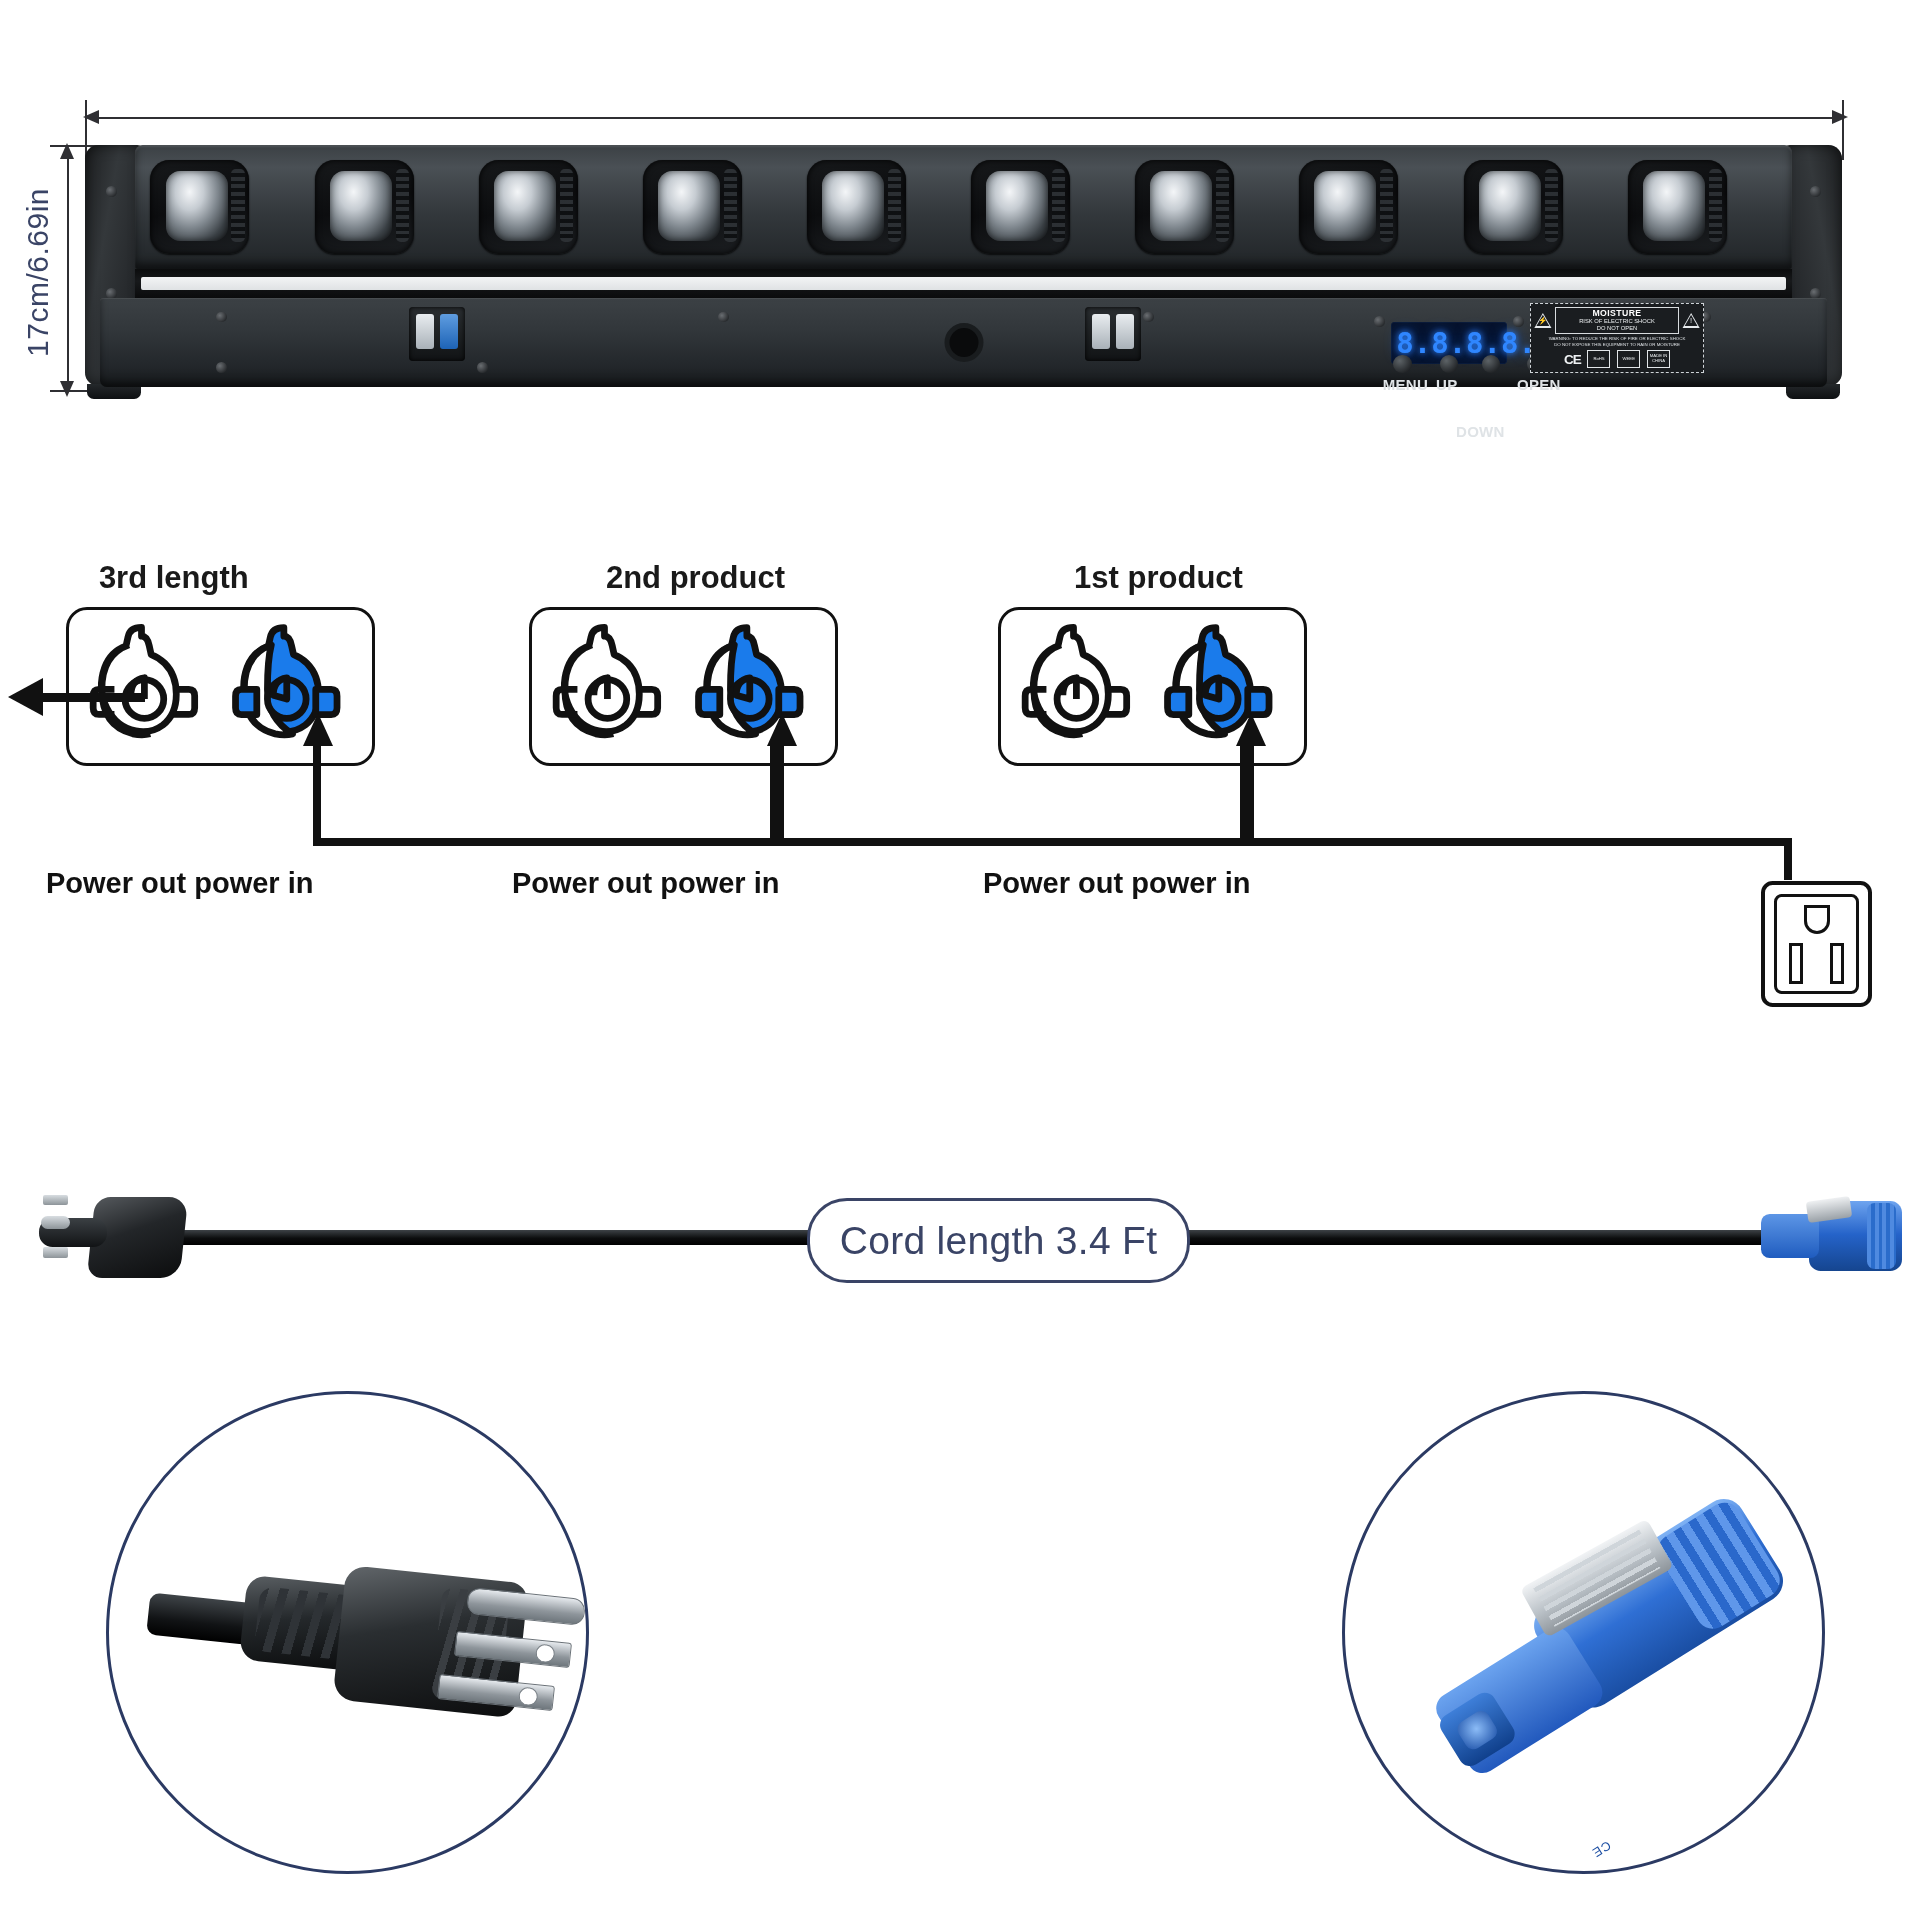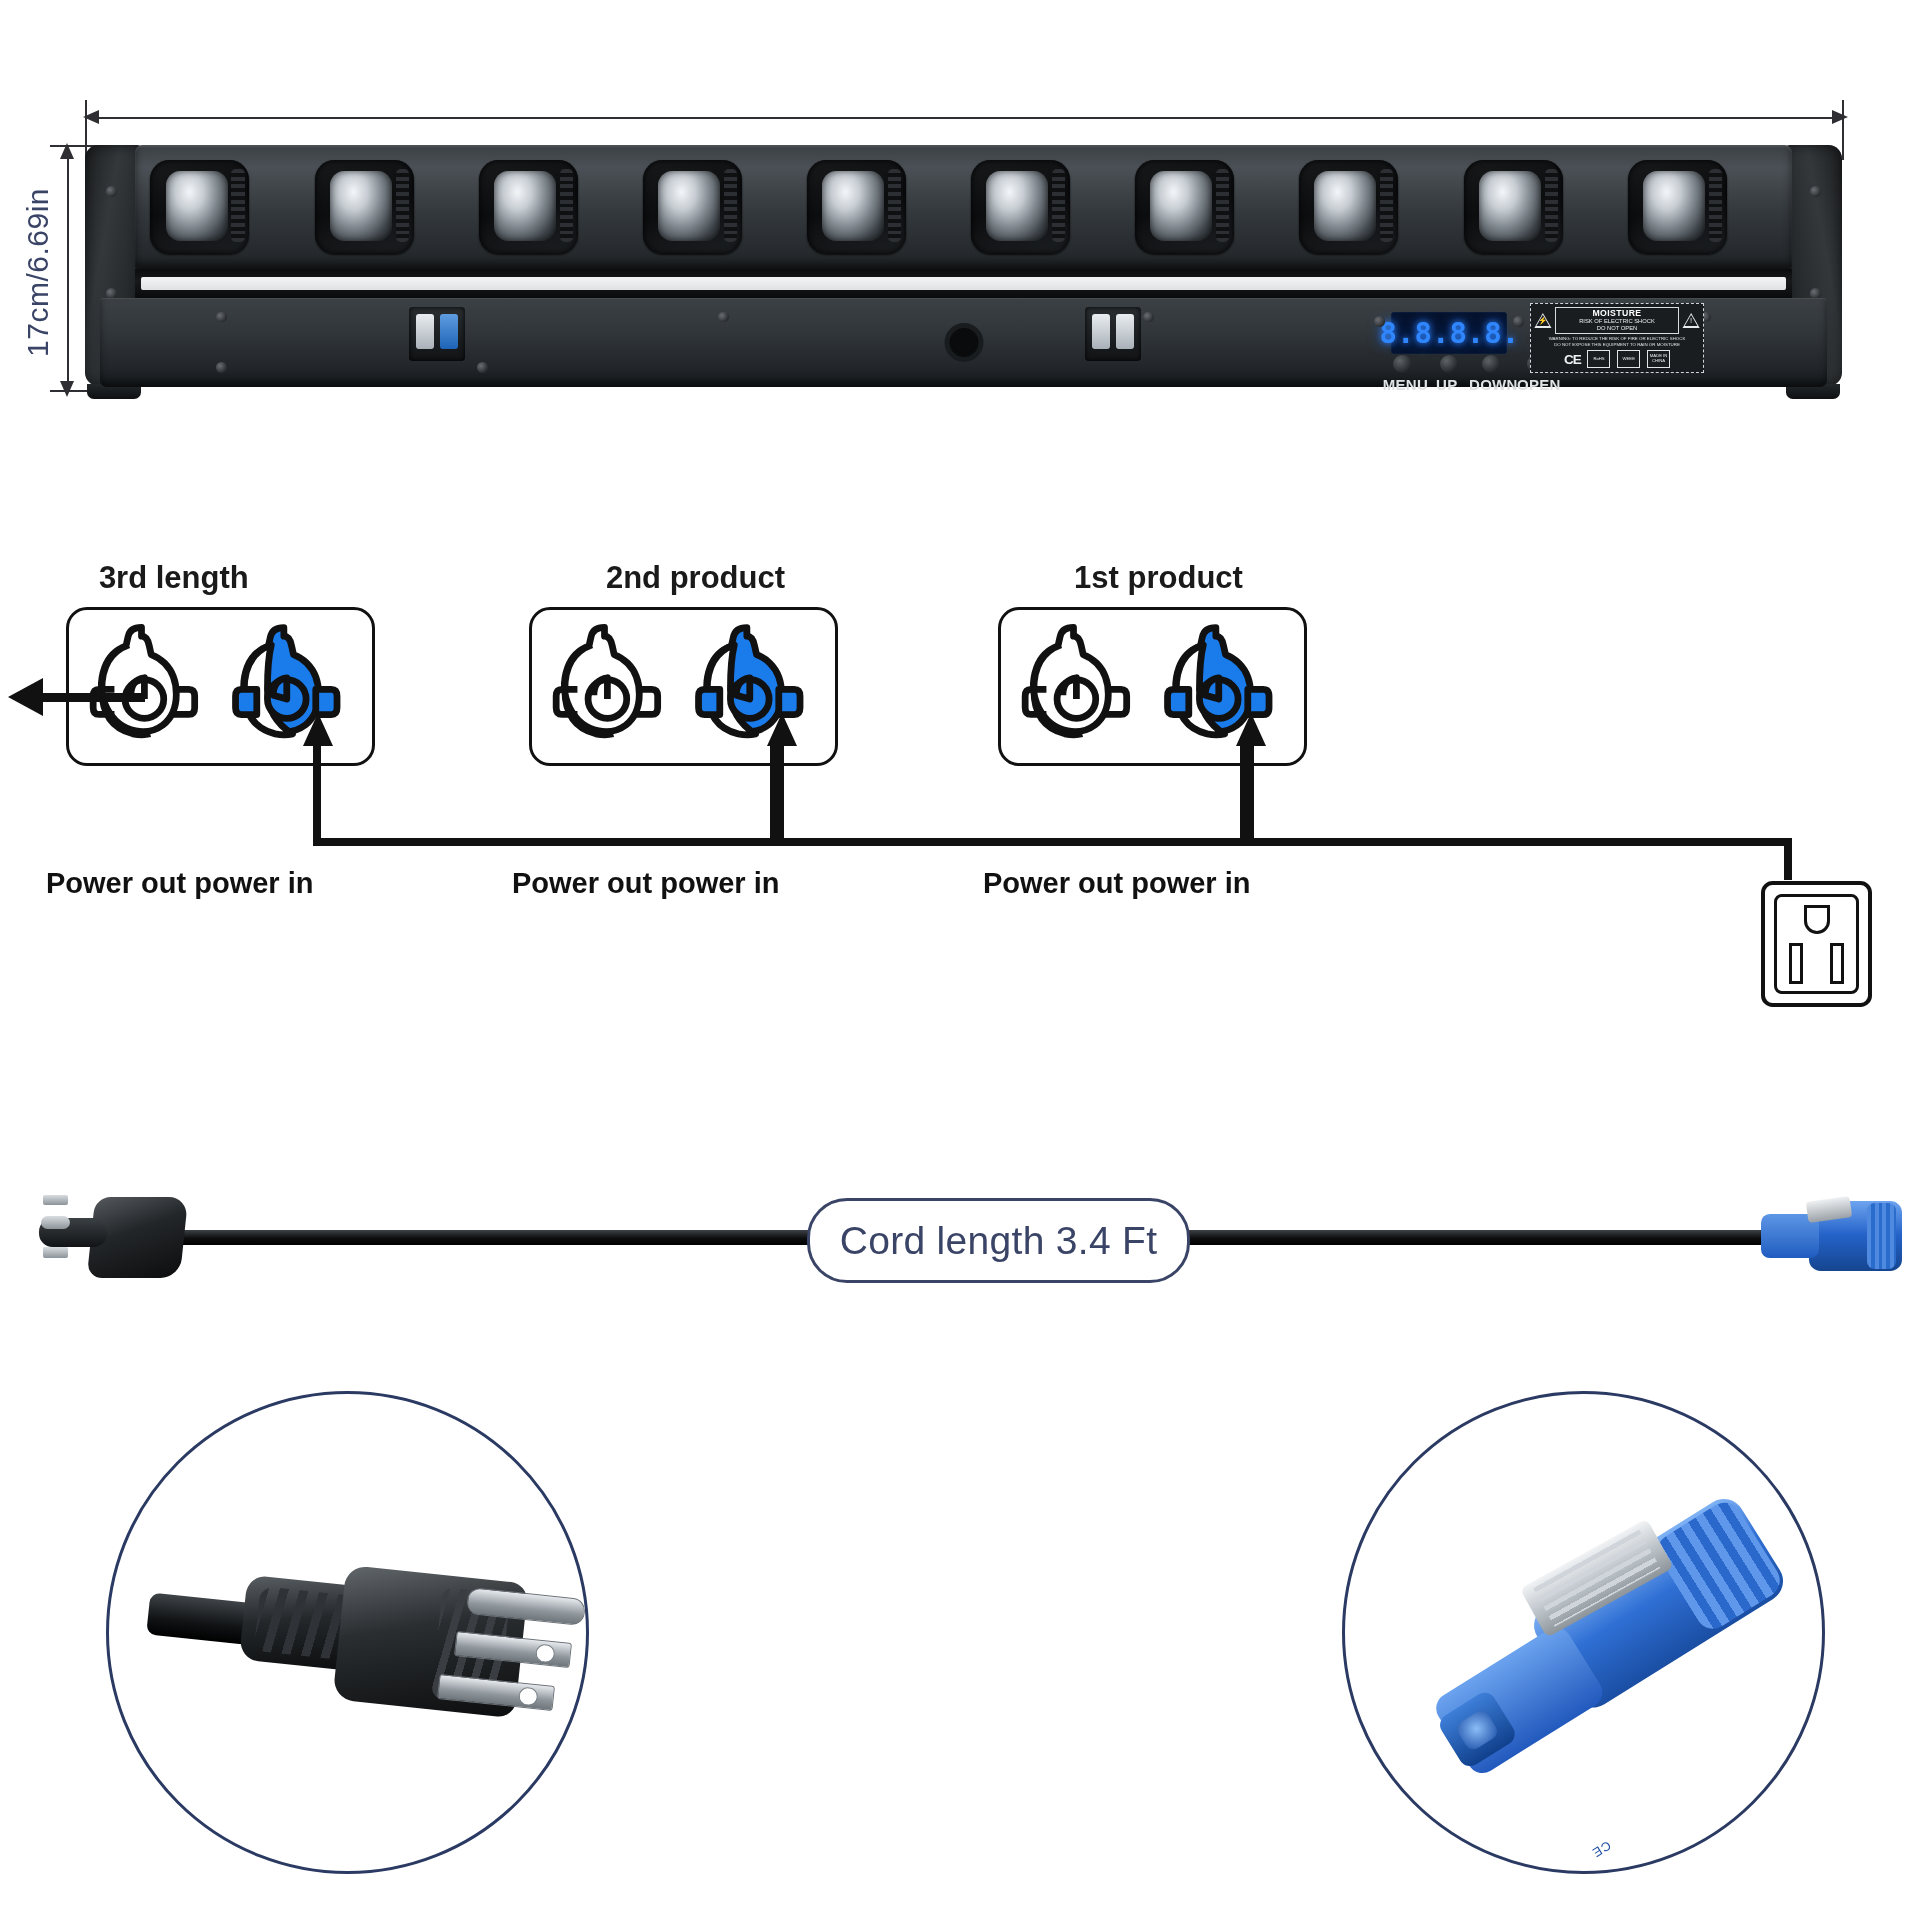--- a/index.html
+++ b/index.html
@@ -65,23 +65,23 @@
      border-radius:50%;border:5.8px solid #191c1e;background:#0a0b0c;}
 
   .fx-conn{position:absolute;top:162px;width:56px;height:54px;border-radius:3.9px;
      background:linear-gradient(180deg,#2a2e31,#111315);box-shadow:inset 0 0 5.8px #000;}
   .fx-conn i{position:absolute;top:6.8px;width:18.3px;height:35px;border-radius:2.9px;display:block;}
   .fx-conn i.blue{background:linear-gradient(180deg,#5f9de0,#1d63b6);}
   .fx-conn i.white{background:linear-gradient(180deg,#e9edf0,#a9b1b8);}
 
   
   #fx-panel{position:absolute;right:82px;top:156px;width:386px;height:93px;}
-  #display{position:absolute;left:17.4px;top:11px;width:116px;height:42px;border-radius:2.9px;
+  #display{position:absolute;left:17.4px;top:21px;width:116px;height:42px;border-radius:2.9px;
      background:#06122c;border:1px solid #0a1a38;display:flex;align-items:center;
-     justify-content:center;padding:0 3.9px;box-sizing:border-box;}
+     justify-content:flex-start;padding:0 3.9px;box-sizing:border-box;}
   .seg{font-family:"DejaVu Sans Mono",monospace;font-size:29px;line-height:29px;color:#2f86ff;
      text-shadow:0 0 6.8px #2f86ff,0 0 13.5px #1757c8;font-weight:700;}
   .btn-round{position:absolute;top:54px;width:18.3px;height:18.3px;border-radius:50%;
      background:radial-gradient(circle at 35% 32%,#5d6367,#26292c 68%,#101214);}
   .btn-lbl{position:absolute;top:75px;font-size:15px;font-weight:700;color:#dfe3e6;letter-spacing:0.3px;}
 
   #caution-label{position:absolute;left:156px;top:1.9px;width:174px;height:70px;
      border:1px dashed #cfd4d8;box-sizing:border-box;padding:2.9px 3.9px;background:#1a1d20;}
   #caution-top{display:flex;align-items:center;gap:3.9px;}
   .tri{width:0;height:0;border-left:8.7px solid transparent;border-right:8.7px solid transparent;
@@ -266,21 +266,21 @@
         <div class="fx-screw" style="left:0;top:15.4px;"></div>
         <div class="fx-screw" style="left:139px;top:15.4px;"></div>
 
         <div class="btn-round" style="left:19.3px;"></div>
         <div class="btn-round" style="left:66px;"></div>
         <div class="btn-round" style="left:108px;"></div>
         <div class="btn-round" style="left:153px;"></div>
 
         <div class="btn-lbl" style="left:8.7px;">MENU</div>
         <div class="btn-lbl" style="left:62px;">UP</div>
-        <div class="btn-lbl" style="left:95px;">DOWN</div>
+        <div class="btn-lbl" style="left:82px;margin-top:47px;">DOWN</div>
         <div class="btn-lbl" style="left:143px;">OPEN</div>
 
         <div id="caution-label">
           <div id="caution-top">
             <div class="tri">
               <span></span>
                 <em>⚡</em>
             </div>
             <div id="caution-box">
               <div id="caution-title">MOISTURE</div>

